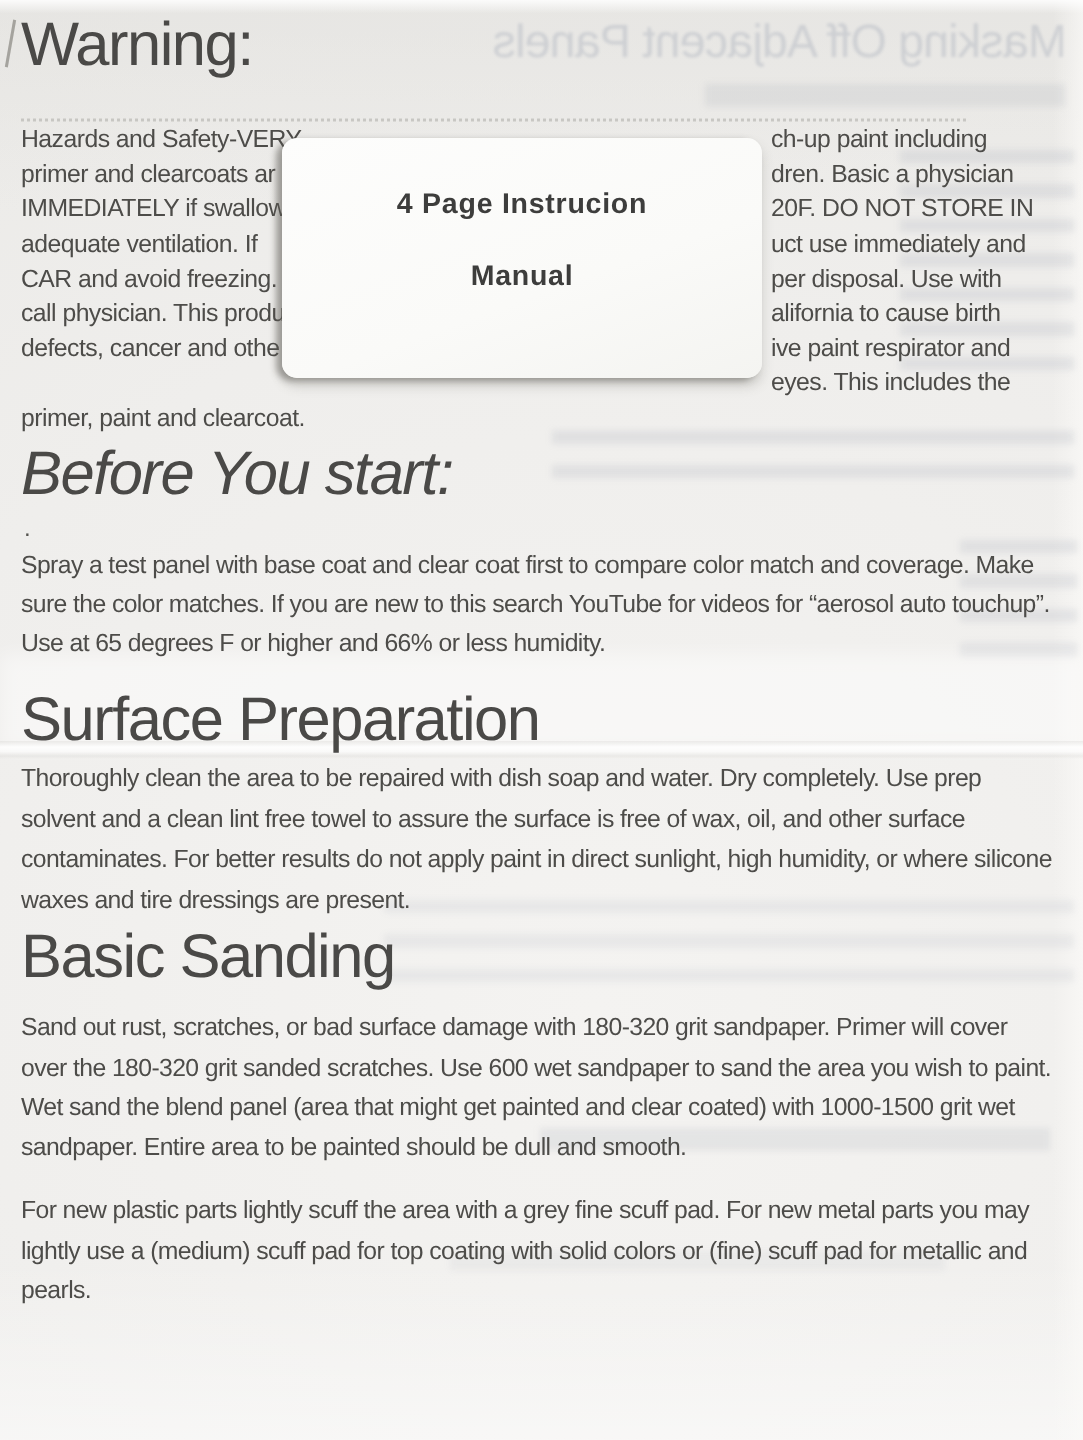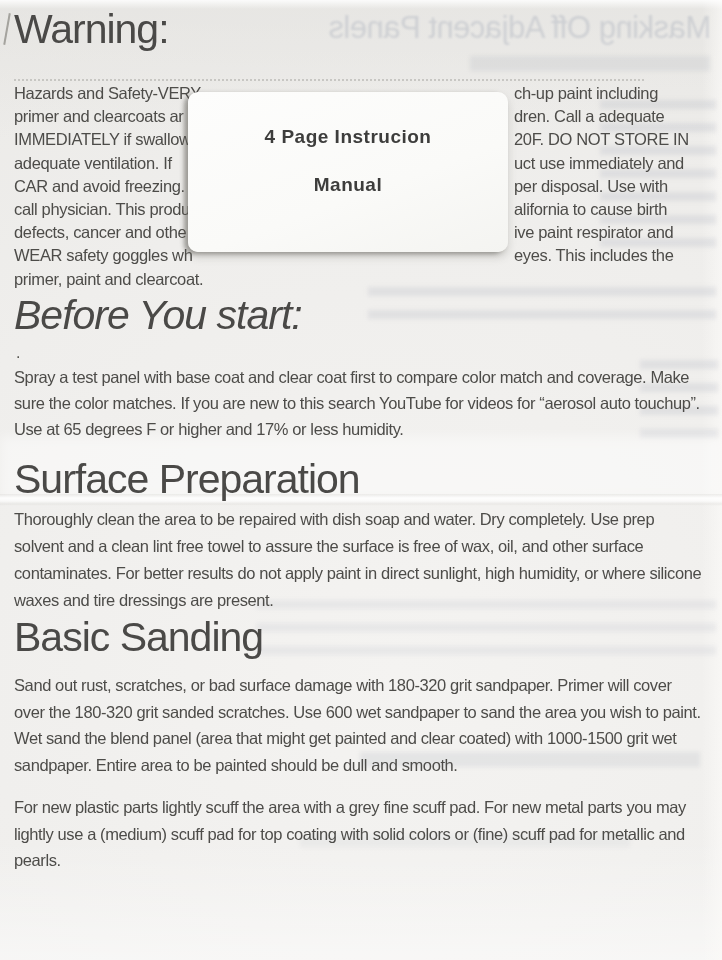--- a/index.html
+++ b/index.html
@@ -113,21 +113,21 @@
 
   <h1 class="h h-warning">Warning:</h1>
 
   <div class="warn-lines">
     <div class="wl">
       <span class="wl-left">Hazards and Safety-VERY</span>
       <span class="wl-right">ch-up paint including</span>
     </div>
     <div class="wl">
       <span class="wl-left">primer and clearcoats ar</span>
-      <span class="wl-right">dren. Call a adequate</span>
+      <span class="wl-right">dren. Basic a physician</span>
     </div>
     <div class="wl">
       <span class="wl-left">IMMEDIATELY if swallow</span>
       <span class="wl-right">20F. DO NOT STORE IN</span>
     </div>
     <div class="wl">
       <span class="wl-left">adequate ventilation. If</span>
       <span class="wl-right">uct use immediately and</span>
     </div>
     <div class="wl">
@@ -136,37 +136,36 @@
     </div>
     <div class="wl">
       <span class="wl-left">call physician. This produ</span>
       <span class="wl-right">alifornia to cause birth</span>
     </div>
     <div class="wl">
       <span class="wl-left">defects, cancer and othe</span>
       <span class="wl-right">ive paint respirator and</span>
     </div>
     <div class="wl">
-      <span class="wl-left">WEAR safety goggles wh</span>
       <span class="wl-right">eyes. This includes the</span>
     </div>
     <div class="wl">
       <span class="wl-left">primer, paint and clearcoat.</span>
       <span class="wl-right"></span>
     </div>
   </div>
 
   <div class="sticker">
     <div class="sticker-line sticker-line1">4 Page Instrucion</div>
     <div class="sticker-line sticker-line2">Manual</div>
   </div>
 
   <h1 class="h h-before">Before You start:</h1>
   <div class="stray">.</div>
-  <p class="para p-before">Spray a test panel with base coat and clear coat first to compare color match and coverage. Make sure the color matches.  If you are new to this search YouTube for videos for “aerosol auto touchup”.  Use at 65 degrees F or higher and 17% or less humidity.</p>
+  <p class="para p-before">Spray a test panel with base coat and clear coat first to compare color match and coverage. Make sure the color matches.  If you are new to this search YouTube for videos for “aerosol auto touchup”.  Use at 65 degrees F or higher and 66% or less humidity.</p>
 
   <h1 class="h h-surface">Surface Preparation</h1>
   <p class="para p-surface"><span>Thoroughly clean the area to be repaired with dish soap and water.  </span><span class="italic">Dry completely. Use prep</span><span> solvent and a clean lint free towel to assure the surface is free of wax, oil, and other surface contaminates. For better results do not apply paint in direct sunlight, high humidity, or where silicone waxes and tire dressings are present.</span></p>
 
   <h1 class="h h-sanding">Basic Sanding</h1>
   <p class="para p-sanding1">Sand out rust, scratches, or bad surface damage with 180-320 grit sandpaper. Primer will cover over the 180-320 grit sanded scratches. Use 600 wet sandpaper to sand the area you wish to paint. Wet sand the blend panel (area that might get painted and clear coated) with 1000-1500 grit wet sandpaper. Entire area to be painted should be dull and smooth.</p>
   <p class="para p-sanding2">For new plastic parts lightly scuff the area with a grey fine scuff pad. For new metal parts you may lightly use a (medium) scuff pad for top coating with solid colors or (fine) scuff pad for metallic and pearls.</p>
 
 </div>
 

